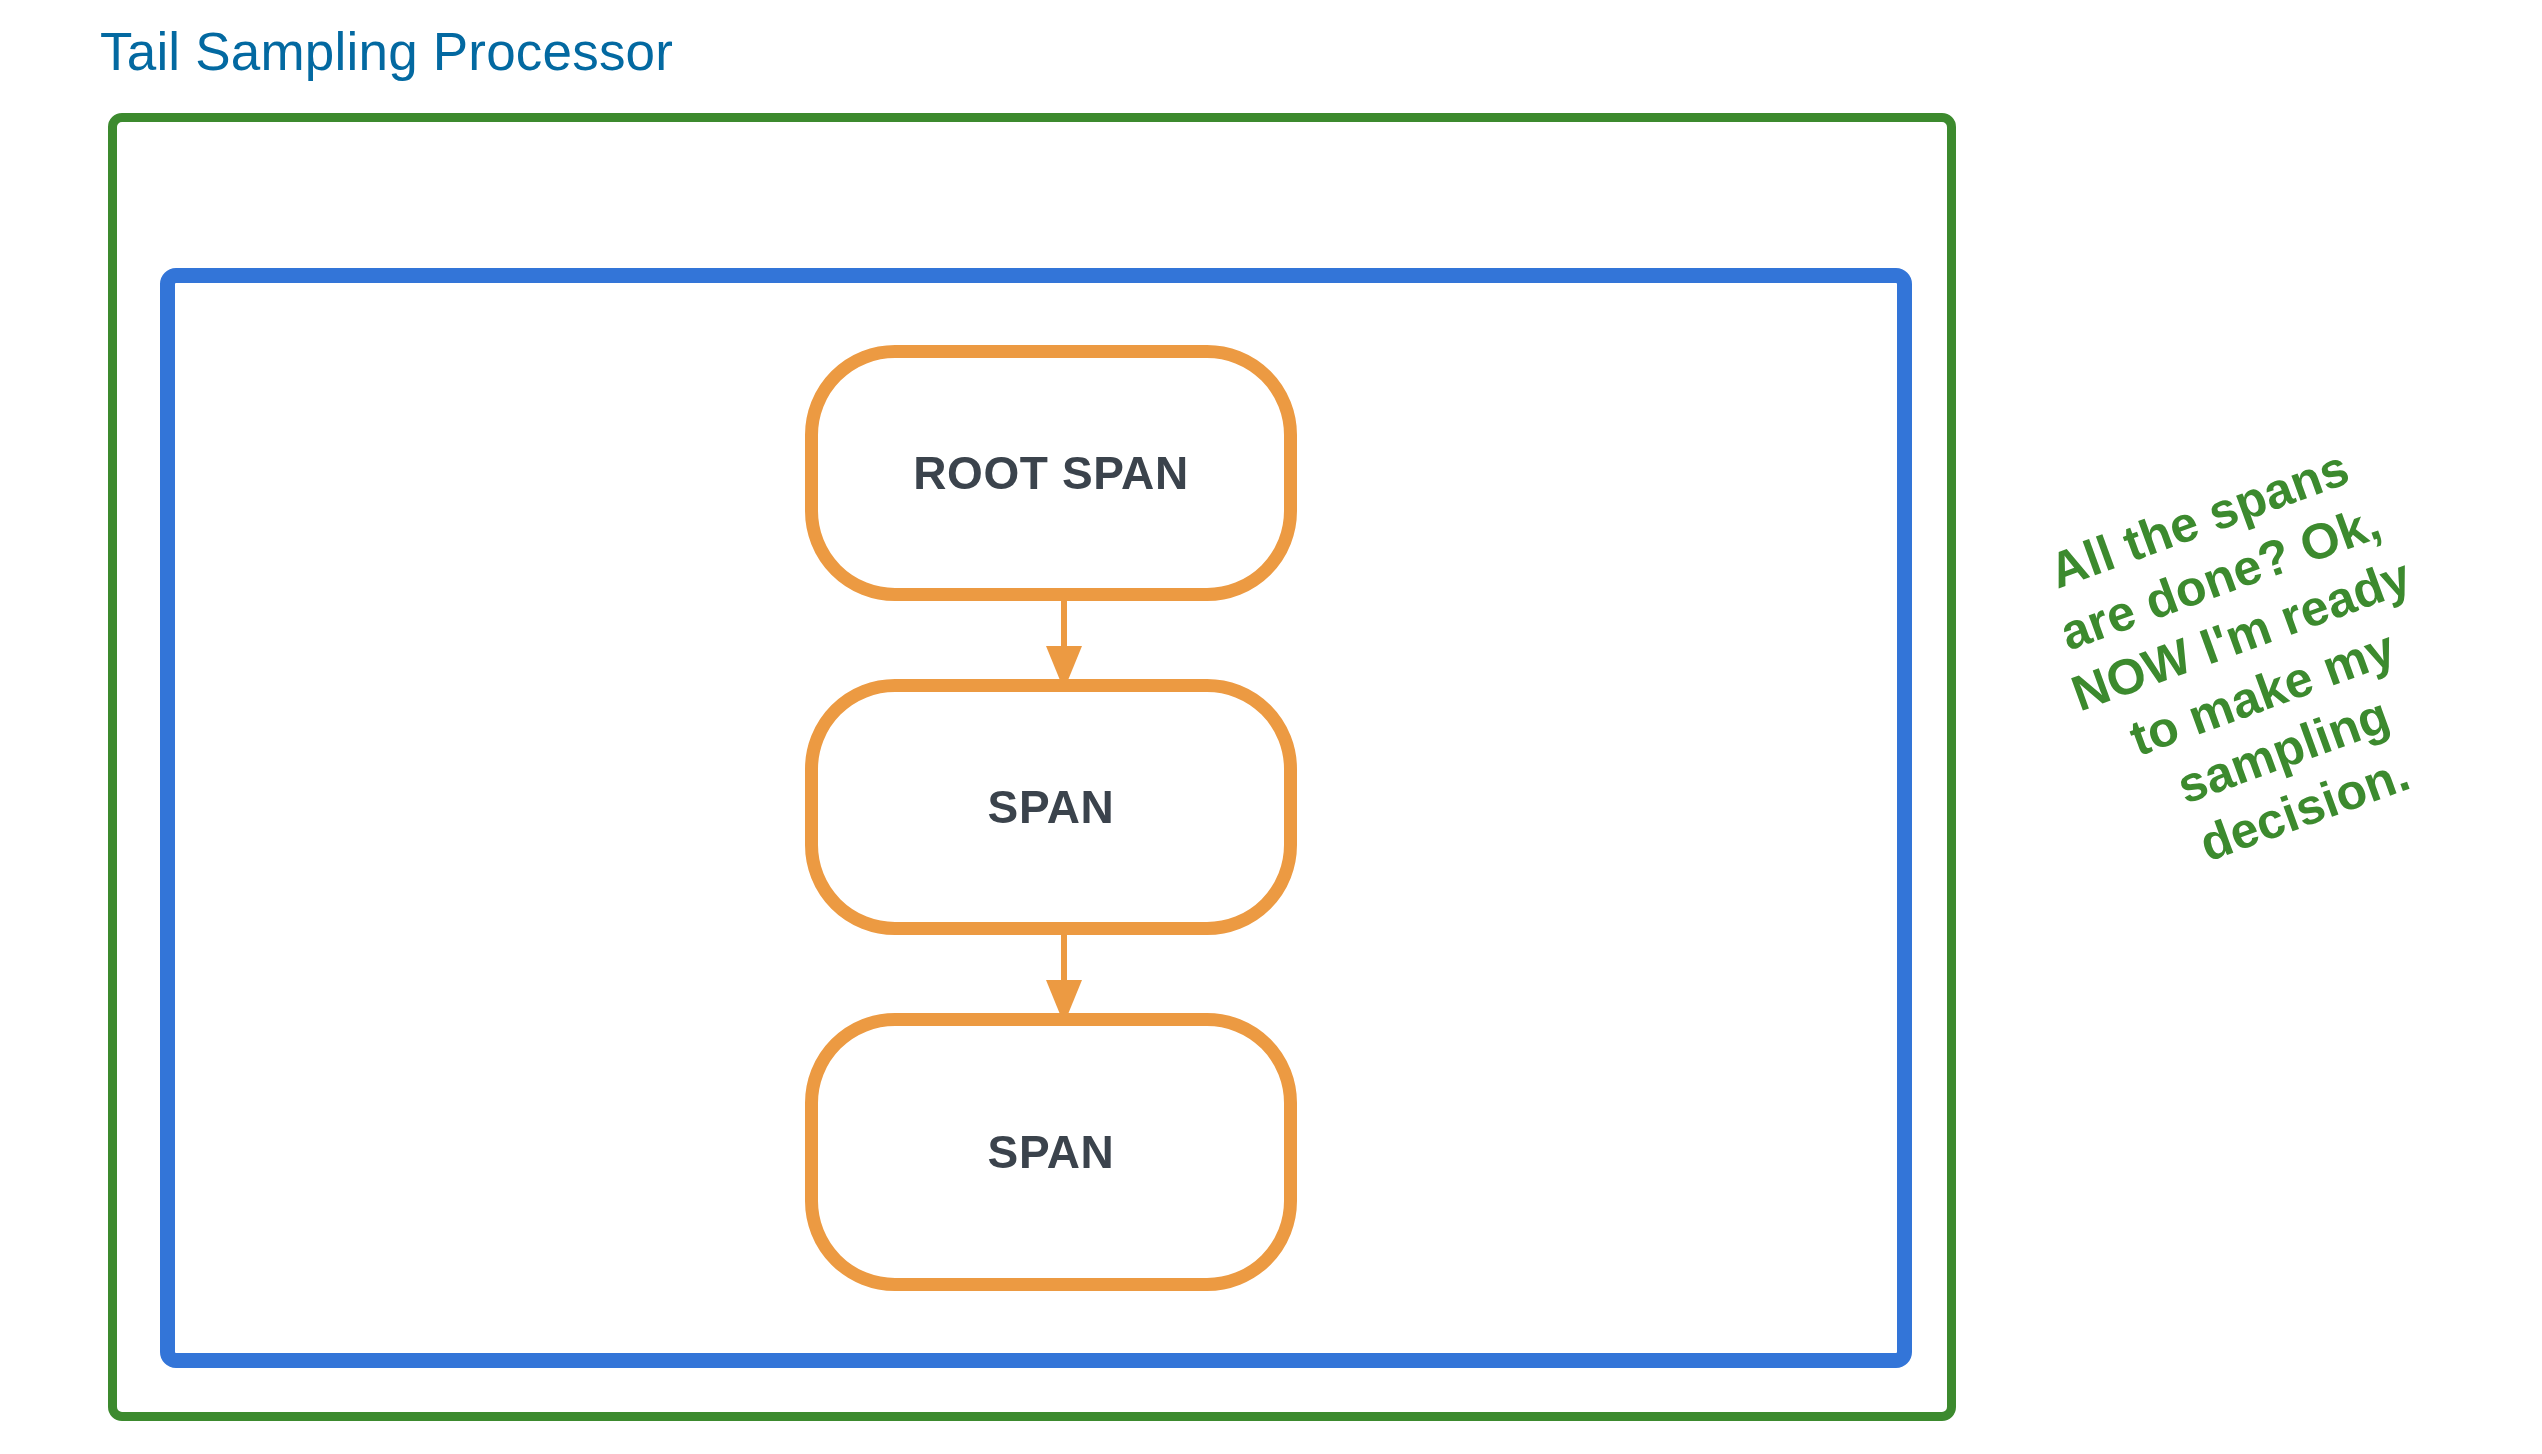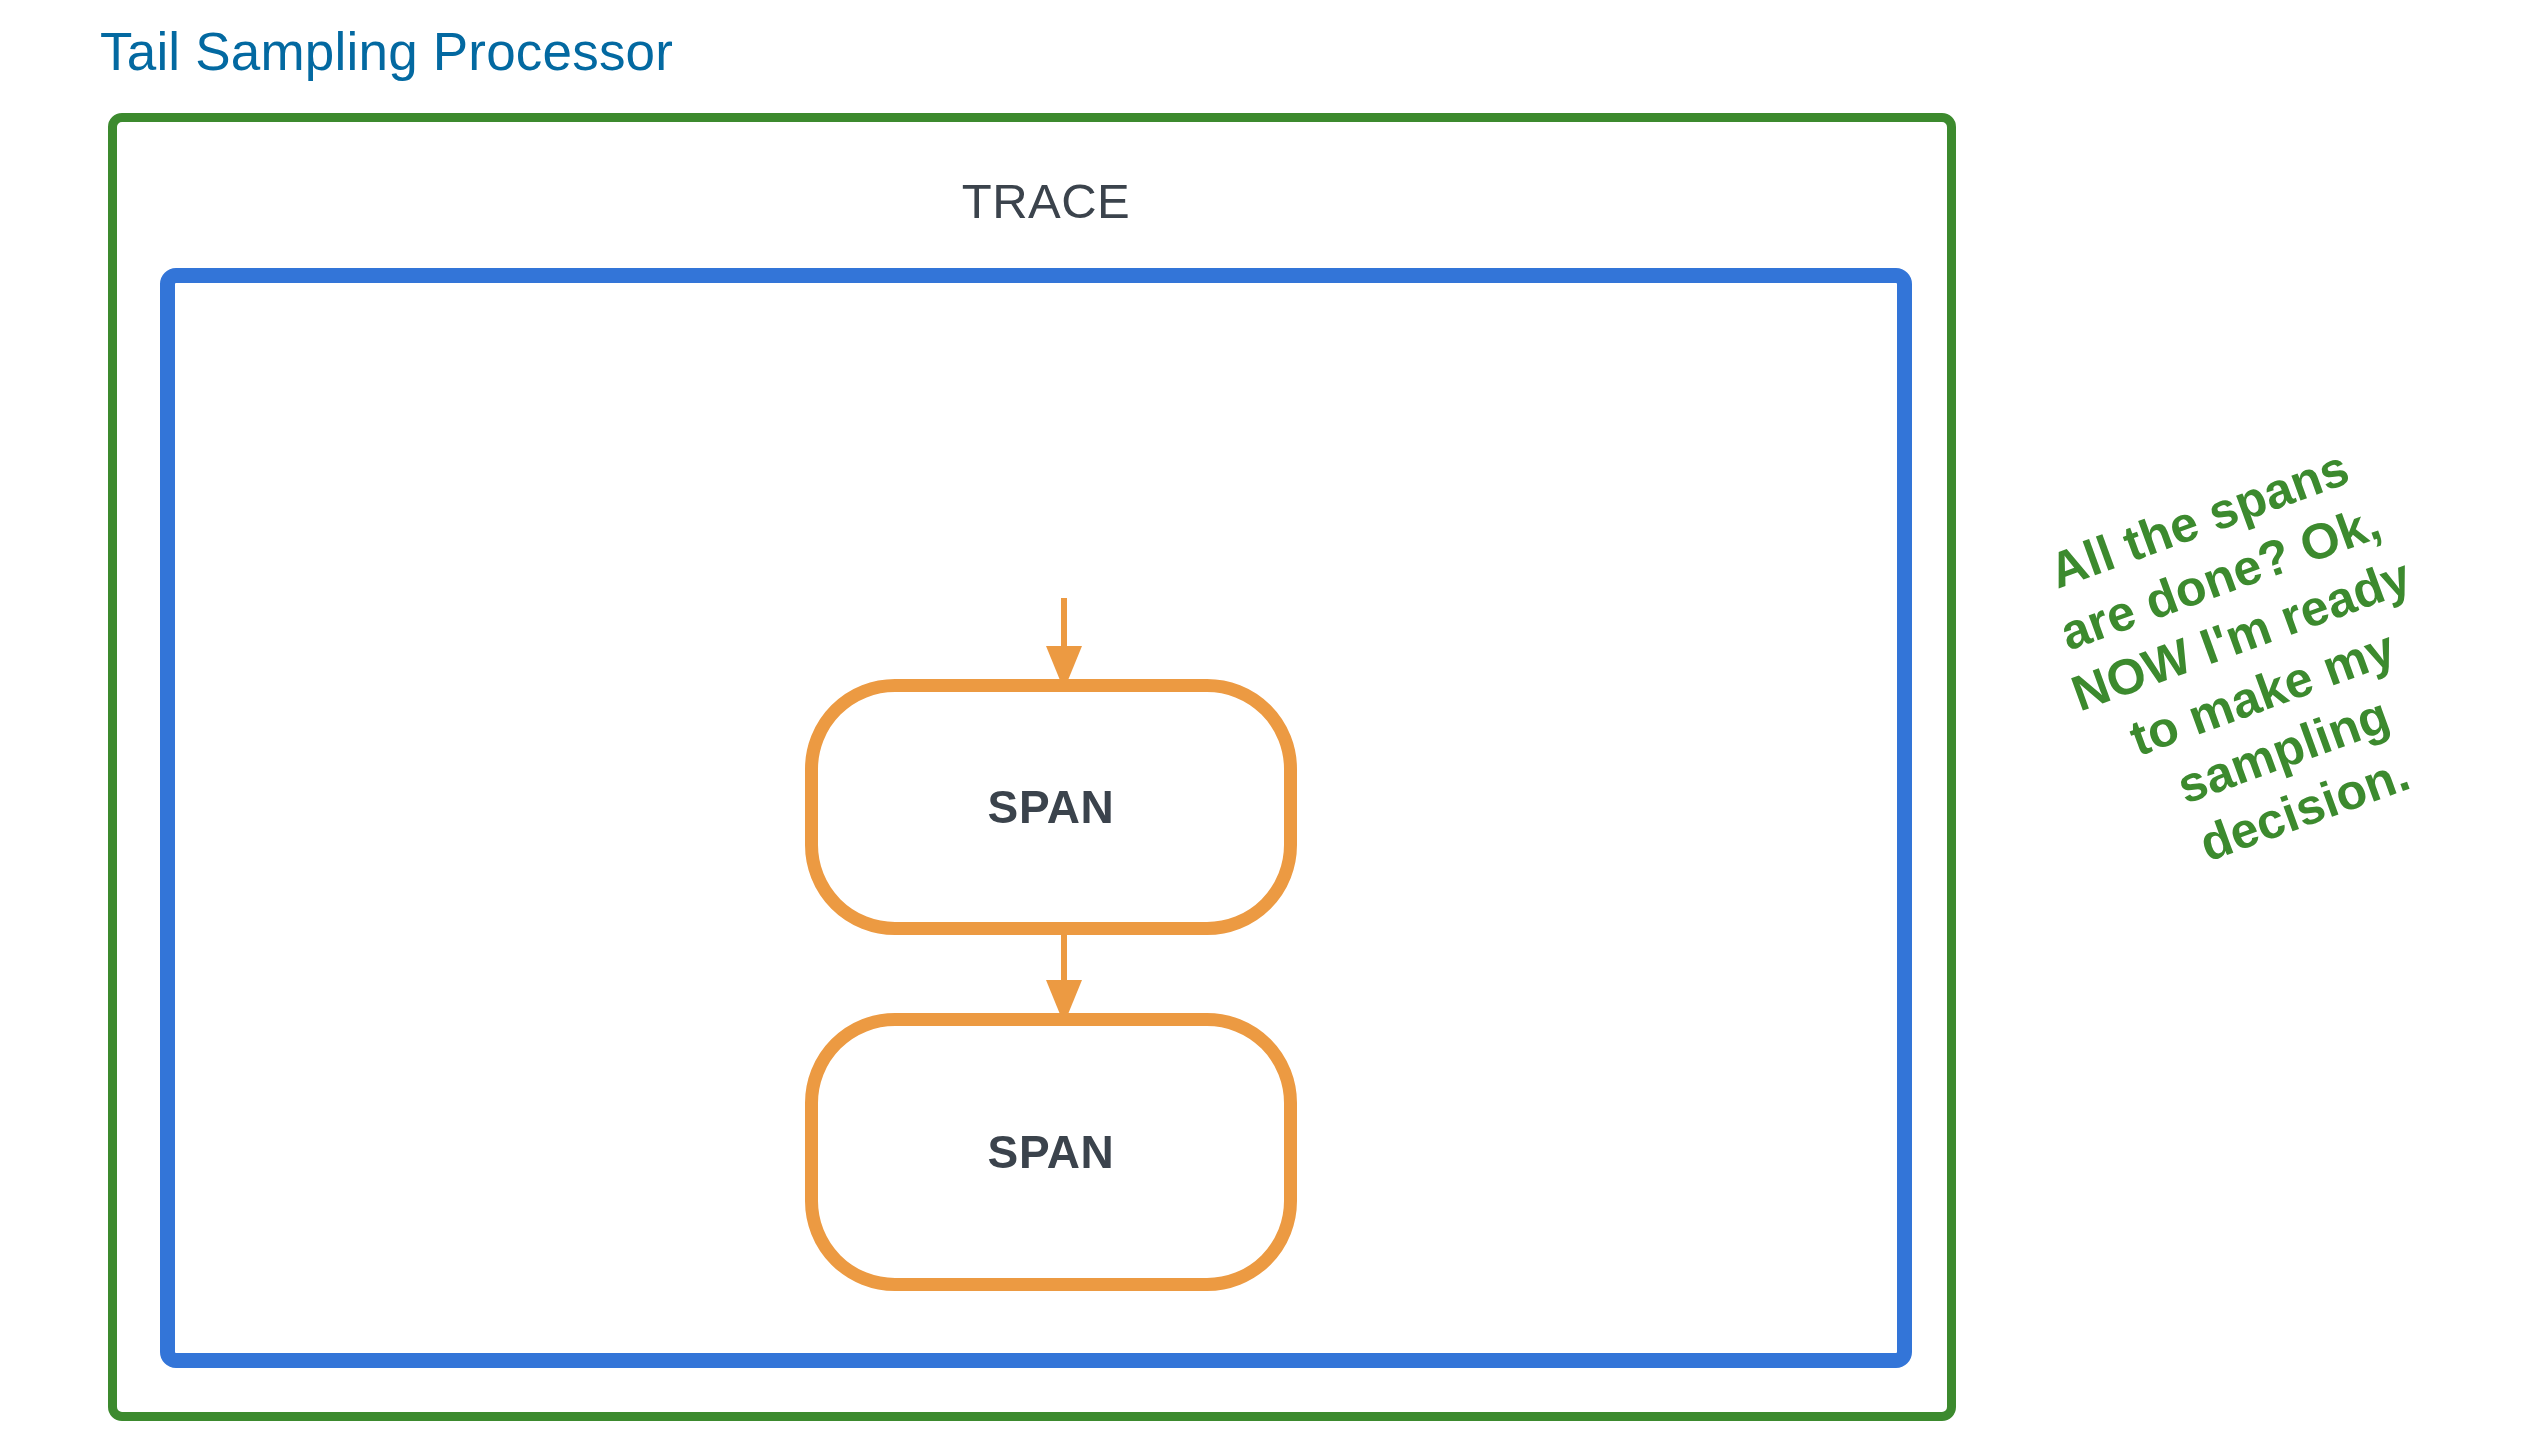--- a/index.html
+++ b/index.html
@@ -133,26 +133,26 @@
 </style>
 </head>
 <body>
 
 <div id="canvas">
 
   <div class="diagram-title">Tail Sampling Processor</div>
 
   <div class="processor-box"></div>
 
-  <div class="trace-label-wrap">
-    <div class="trace-label">TRACE</div>
-  </div>
 
   <div class="trace-box"></div>
 
+  <div class="span-node" id="span-root">
+    <span class="span-label">ROOT SPAN</span>
+  </div>
 
   <div class="connector" id="connector-1">
     <svg width="80" height="90" viewBox="0 0 80 90" xmlns="http://www.w3.org/2000/svg">
       <line x1="40" y1="0" x2="40" y2="52" stroke="#ec9a42" stroke-width="6"></line>
       <polygon points="22,48 58,48 40,92" fill="#ec9a42"></polygon>
     </svg>
   </div>
 
   <div class="span-node" id="span-mid">
     <span class="span-label">SPAN</span>

